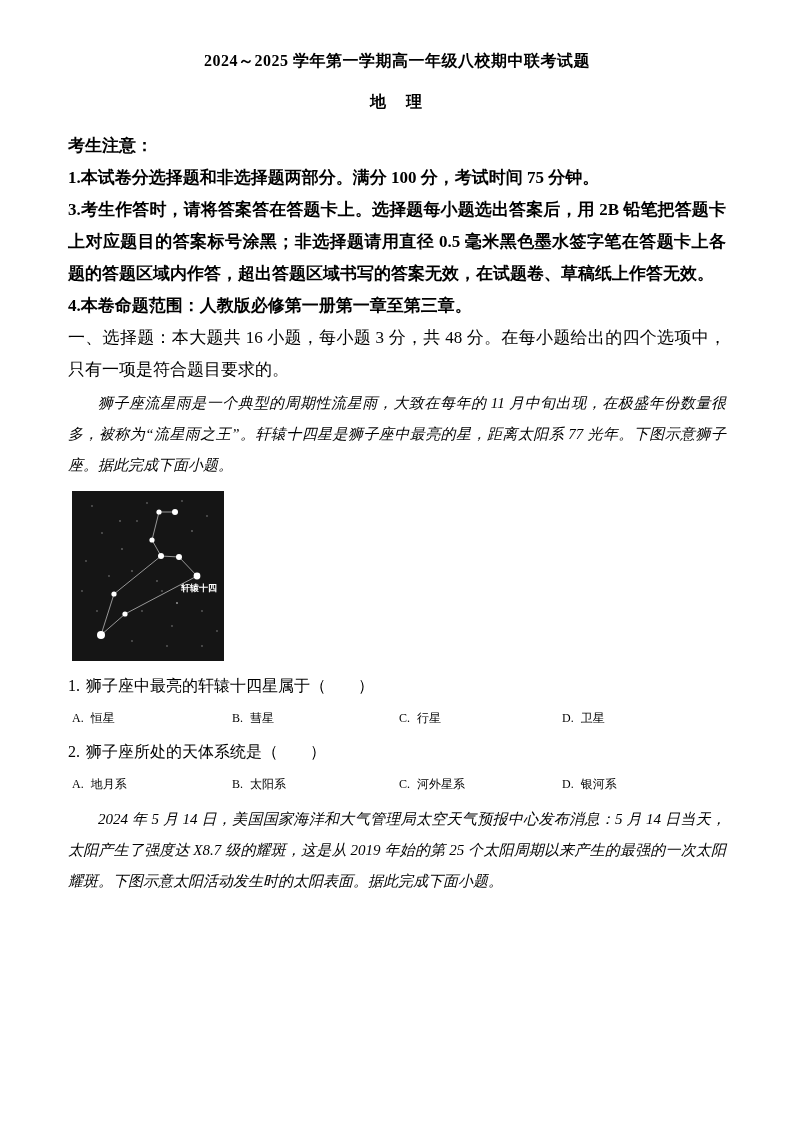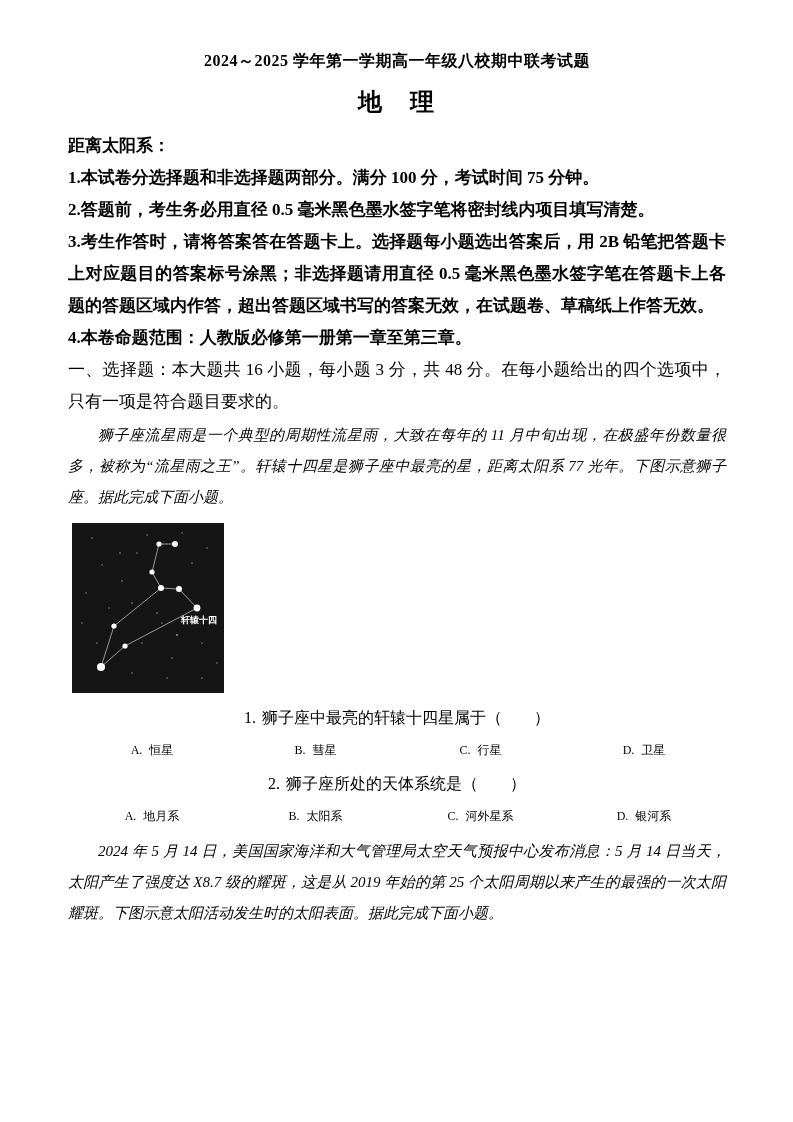--- a/index.html
+++ b/index.html
@@ -15,21 +15,21 @@
   .doc-title{
     margin-top:46px;
     text-align:center;
     font-size:16px;font-weight:bold;
     line-height:30px;
     letter-spacing:0.5px;
   }
   .doc-subject{
     margin-top:12px;
     text-align:center;
-    font-size:24px;font-weight:bold;
+    font-size:16px;font-weight:bold;
     line-height:28px;
     letter-spacing:2px;
   }
   .notice{margin-top:14px;}
   .notice-heading{
     font-size:17px;font-weight:bold;line-height:32px;
   }
   .notice-item{
     font-size:17px;font-weight:bold;line-height:32px;
     text-align:justify;
@@ -44,21 +44,21 @@
     line-height:31px;
     text-align:justify;
     text-indent:2em;
   }
   .passage.first{margin-top:2px;}
   .figure-wrap{
     margin:10px 0 0 4px;
     width:152px;height:170px;text-align:center;
   }
   .figure-wrap svg{display:block;width:152px;height:170px;}
-  .question-block{margin-top:8px;text-align:center;}
+  .question-block{margin-top:8px;}
   .question-stem{
     font-size:16px;line-height:33px;
   }
   .question-stem .q-num{margin-right:6px;}
   .options-row{
     display:grid;
     grid-template-columns:160px 167px 163px 1fr;
     font-size:12px;line-height:33px;
     padding-left:4px;
   }
@@ -67,23 +67,22 @@
 </head>
 <body>
 
 <div class="page">
   <div class="content">
 
     <div class="doc-title">2024～2025 学年第一学期高一年级八校期中联考试题</div>
     <div class="doc-subject">地　理</div>
 
     <div class="notice">
-      <div class="notice-heading">距离太阳系：</div>
+      <div class="notice-heading">考生注意：</div>
       <div class="notice-item">1.本试卷分选择题和非选择题两部分。满分 100 分，考试时间 75 分钟。</div>
-      <div class="notice-item">2.答题前，考生务必用直径 0.5 毫米黑色墨水签字笔将密封线内项目填写清楚。</div>
       <div class="notice-item">3.考生作答时，请将答案答在答题卡上。选择题每小题选出答案后，用 2B 铅笔把答题卡上对应题目的答案标号涂黑；非选择题请用直径 0.5 毫米黑色墨水签字笔在答题卡上各题的答题区域内作答，超出答题区域书写的答案无效，在试题卷、草稿纸上作答无效。</div>
       <div class="notice-item">4.本卷命题范围：人教版必修第一册第一章至第三章。</div>
     </div>
 
     <div class="section-heading">一、选择题：本大题共 16 小题，每小题 3 分，共 48 分。在每小题给出的四个选项中，只有一项是符合题目要求的。</div>
 
     <div class="passage first">狮子座流星雨是一个典型的周期性流星雨，大致在每年的 11 月中旬出现，在极盛年份数量很多，被称为“流星雨之王”。轩辕十四星是狮子座中最亮的星，距离太阳系 77 光年。下图示意狮子座。据此完成下面小题。</div>
 
     <div class="figure-wrap">
       <svg xmlns="http://www.w3.org/2000/svg" viewBox="0 0 152 170">

